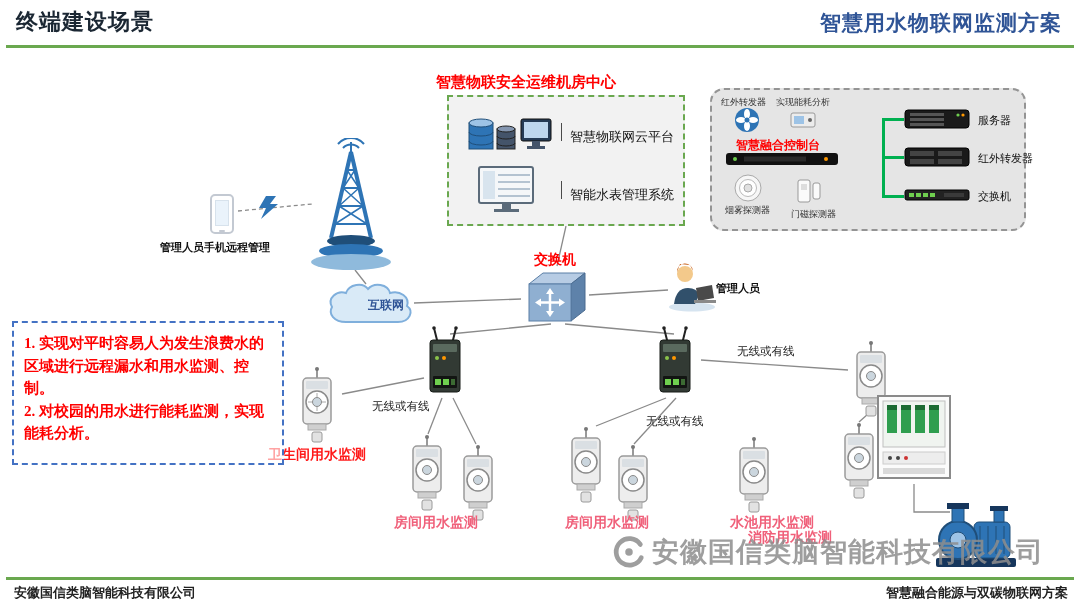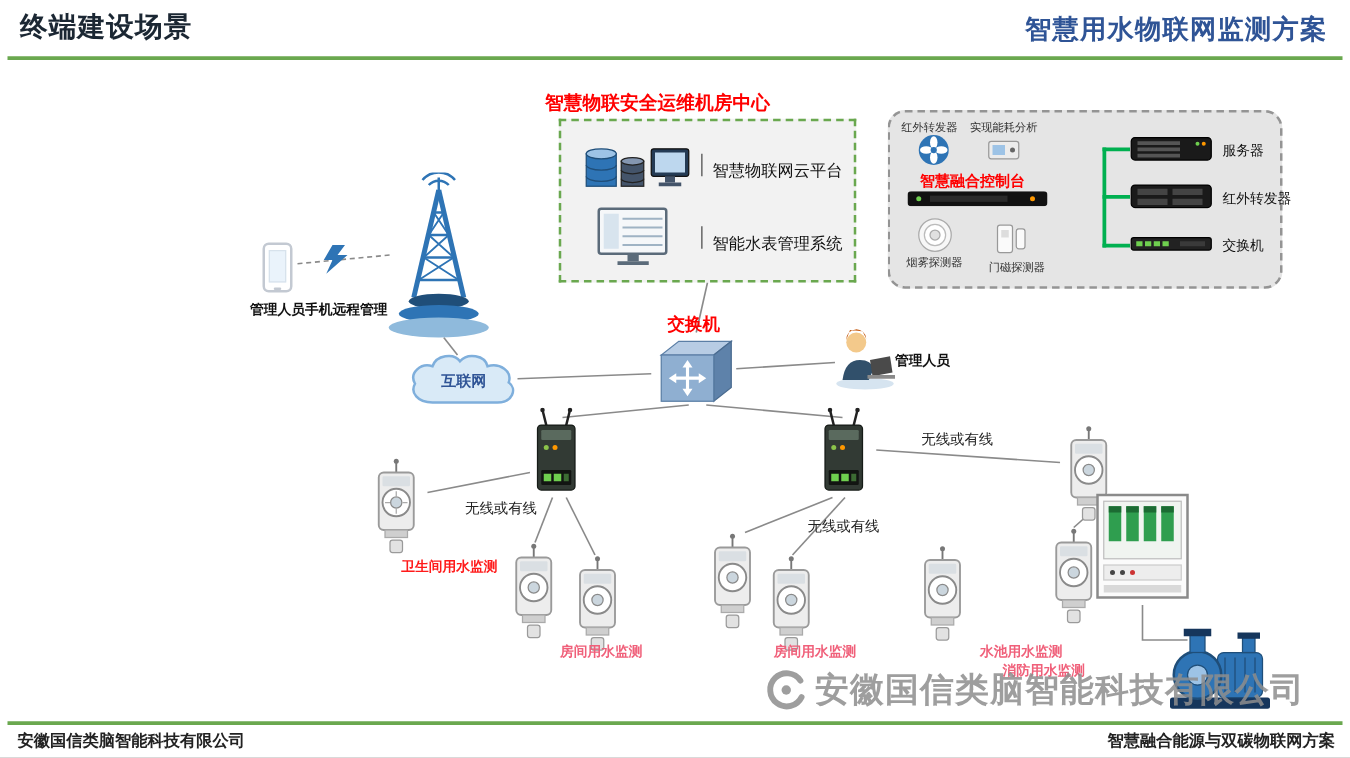--- a/index.html
+++ b/index.html
@@ -23,26 +23,26 @@
   
   .panel{left:710px;top:88px;width:316px;height:143px;border:2px dashed #949494;border-radius:14px;background:#e5e5e5;z-index:1}
   .panel .tiny{position:absolute;font-size:9px;color:#333;white-space:nowrap}
   .panel .console-lbl{position:absolute;left:24px;top:47px;font-size:12px;font-weight:bold;color:#FF0000;white-space:nowrap}
   .panel .rack-lbl{position:absolute;font-size:11px;color:#111;white-space:nowrap}
   .greenline{position:absolute;background:#00B050}
   
   .notes{left:12px;top:321px;width:272px;height:144px;border:2px dashed #4472C4;padding:9px 10px;color:#FF0000;
          font-weight:bold;font-size:15px;line-height:1.5;font-family:"Liberation Serif",serif;z-index:3;background:rgba(255,255,255,.6)}
   
-  .phone-lbl{left:160px;top:240px;width:150px;text-align:right;font-size:11px;font-weight:bold;color:#111}
-  .internet-lbl{left:338px;top:297px;width:66px;text-align:center;font-size:12px;font-weight:bold;color:#2F5496;z-index:2}
+  .phone-lbl{left:160px;top:240px;width:150px;text-align:left;font-size:11px;font-weight:bold;color:#111}
+  .internet-lbl{left:338px;top:297px;width:66px;text-align:right;font-size:12px;font-weight:bold;color:#2F5496;z-index:2}
   .coreswitch-lbl{left:520px;top:251px;width:70px;text-align:center;font-size:14px;font-weight:bold;color:#FF0000}
   .admin-lbl{left:716px;top:281px;font-size:11px;font-weight:bold;color:#111}
   .link-lbl{font-size:11.5px;color:#222;z-index:2}
-  .mon-lbl{position:absolute;text-align:right;font-size:11px;font-weight:bold;z-index:2;white-space:nowrap}
+  .mon-lbl{position:absolute;text-align:left;font-size:14px;font-weight:bold;z-index:2;white-space:nowrap}
   .mon-red{color:#FF1A1A}
   .mon-pink{color:#F0607A}
   
   .watermark{left:612px;top:534px;display:flex;align-items:center;gap:6px;z-index:6;opacity:.85}
   .watermark .wm-text{font-size:27px;font-weight:bold;color:#8E8E8E;letter-spacing:1px;white-space:nowrap}
   
   .phone{left:210px;top:194px;width:24px;height:40px;border:2px solid #C3C9D2;border-radius:5px;background:#fff;z-index:1}
   .phone .screen{margin:4px 3px;height:26px;background:#EAF3FB;border:1px solid #D7E2EC}
   .phone .dot{width:6px;height:2px;background:#C3C9D2;margin:0 auto;border-radius:2px}
   .icon{z-index:1}
@@ -220,20 +220,24 @@
   <svg class="abs icon" style="left:666px;top:262px" width="52" height="50" viewBox="0 0 52 50">
     <ellipse cx="26" cy="45" rx="23" ry="4.5" fill="#D6E4F0"></ellipse>
     <circle cx="19" cy="12" r="8" fill="#F3C98B"></circle>
     <path d="M11 10 a8 8 0 0 1 16 -1 l-3 -6 -10 -1 z" fill="#C55A11"></path>
     <path d="M8 42 q2 -16 14 -16 q9 0 11 7 l-4 9 z" fill="#31506B"></path>
     <polygon points="30,26 46,23 48,36 32,39" fill="#4A4A4A"></polygon>
     <rect x="28" y="38" width="22" height="3" fill="#8A8A8A"></rect>
   </svg>
   <div class="abs admin-lbl lbl">管理人员</div>
 
+  <div class="abs notes">
+    <div>1. 实现对平时容易人为发生浪费水的区域进行远程漏水和用水监测、控制。</div>
+    <div>2. 对校园的用水进行能耗监测，实现能耗分析。</div>
+  </div>
 
   <svg class="abs icon" style="left:423px;top:326px" width="48" height="74" viewBox="0 0 48 74">
     <g stroke="#222" stroke-width="2" stroke-linecap="round">
         <path d="M14 14 L11 2"></path>
         <path d="M30 14 L33 2"></path>
       </g>
     <circle cx="11" cy="2" r="1.8" fill="#222"></circle>
       <circle cx="33" cy="2" r="1.8" fill="#222"></circle>
     <rect x="7" y="14" width="30" height="52" rx="3" fill="#323A34" stroke="#161B17"></rect>
     <rect x="10" y="18" width="24" height="8" rx="1" fill="#5A6A5E"></rect>

